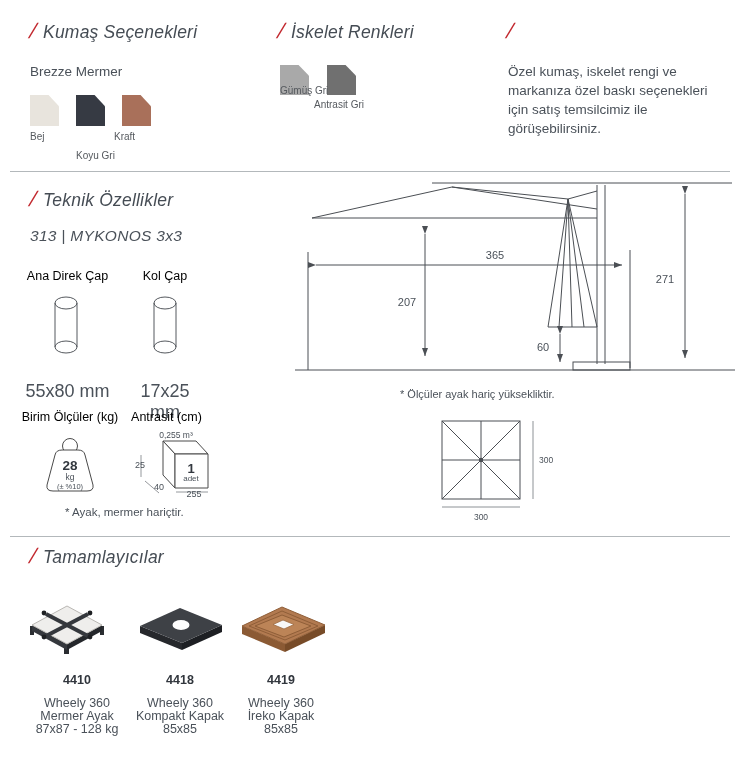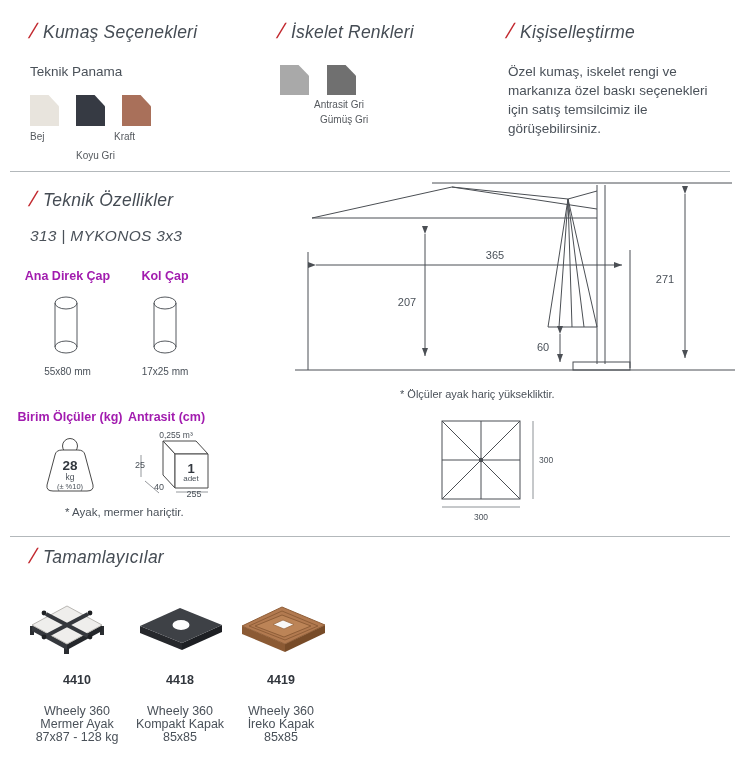--- a/index.html
+++ b/index.html
@@ -9,57 +9,56 @@
   *{margin:0;padding:0;box-sizing:border-box;}
   html,body{width:740px;height:768px;background:#fff;overflow:hidden;}
   body{font-family:"Liberation Sans",sans-serif;color:var(--body);position:relative;}
   .abs{position:absolute;}
   .heading{display:flex;align-items:flex-start;gap:7px;font-style:italic;font-size:17.5px;color:var(--heading);letter-spacing:.2px;}
   .heading .slash{color:var(--accent);font-size:21px;font-weight:400;line-height:.9;transform:skewX(-8deg);}
   .sub{font-size:13.5px;color:var(--body);}
   .swatch{width:29px;height:31px;clip-path:polygon(0 0,64% 0,100% 36%,100% 100%,0 100%);}
   .swlabel{font-size:10px;color:var(--muted);white-space:nowrap;}
   .divider{height:1px;background:var(--divider);opacity:.75;}
-  .speclabel{font-size:12.5px;font-weight:700;color:#a21caf;text-align:center;}
-  .specvalue{font-size:10px;color:var(--body);text-align:center;}
+  .speclabel{font-size:12.5px;font-weight:400;color:#000000;text-align:center;}
+  .specvalue{font-size:18px;color:var(--body);text-align:center;margin-top:15px;}
   .note{font-size:11.5px;color:var(--body);}
   .para{font-size:13.5px;line-height:1.42;color:var(--body);}
   .prodcode{font-size:15.5px;color:var(--body);letter-spacing:.3px;}
   .caption{width:110px;text-align:center;font-size:12.5px;line-height:1.05;color:var(--body);}
-  .caption .code{font-weight:700;color:#31363d;margin-bottom:18px;}
+  .caption .code{font-weight:700;color:#31363d;margin-bottom:10px;}
   svg text{font-family:"Liberation Sans",sans-serif;}
 </style>
 </head>
 <body>
 
 <div class="abs heading" style="left:30px;top:22px;">
   <span class="slash">/</span>
   <span>Kumaş Seçenekleri</span>
 </div>
-<div class="abs sub" style="left:30px;top:64px;">Teknik Panama</div>
+<div class="abs sub" style="left:30px;top:64px;">Brezze Mermer</div>
 
 <div class="abs swatch" style="left: 30px; top: 95px; background-color: rgb(232, 228, 221);"></div>
 <div class="abs swatch" style="left: 76px; top: 95px; background-color: rgb(54, 58, 67);"></div>
 <div class="abs swatch" style="left: 122px; top: 95px; background-color: rgb(169, 112, 90);"></div>
 <div class="abs swlabel" style="left:30px;top:131px;">Bej</div>
 <div class="abs swlabel" style="left:76px;top:131px;margin-top:19px;">Koyu Gri</div>
 <div class="abs swlabel" style="left:114px;top:131px;">Kraft</div>
 
 <div class="abs heading" style="left:278px;top:22px;">
   <span class="slash">/</span>
   <span>İskelet Renkleri</span>
 </div>
 <div class="abs swatch" style="left: 280px; top: 65px; height: 30px; background-color: rgb(169, 169, 169);"></div>
 <div class="abs swatch" style="left: 327px; top: 65px; height: 30px; background-color: rgb(112, 112, 112);"></div>
-<div class="abs swlabel" style="left:280px;top:114px;margin-left:40px;">Gümüş Gri</div>
+<div class="abs swlabel" style="left:280px;top:85px;">Gümüş Gri</div>
 <div class="abs swlabel" style="left:314px;top:99px;">Antrasit Gri</div>
 
 <div class="abs heading" style="left:507px;top:22px;">
   <span class="slash">/</span>
-  <span>Kişiselleştirme</span>
 </div>
 <div class="abs para" style="left:508px;top:62px;width:222px;">Özel kumaş, iskelet rengi ve markanıza özel baskı seçenekleri için satış temsilcimiz ile görüşebilirsiniz.</div>
 
 <div class="abs divider" style="left:10px;top:171px;width:720px;"></div>
 
 <div class="abs heading" style="left:30px;top:190px;">
   <span class="slash">/</span>
   <span>Teknik Özellikler</span>
 </div>
 <div class="abs prodcode" style="left:30px;top:227px;font-style:italic;">313 | MYKONOS 3x3</div>

